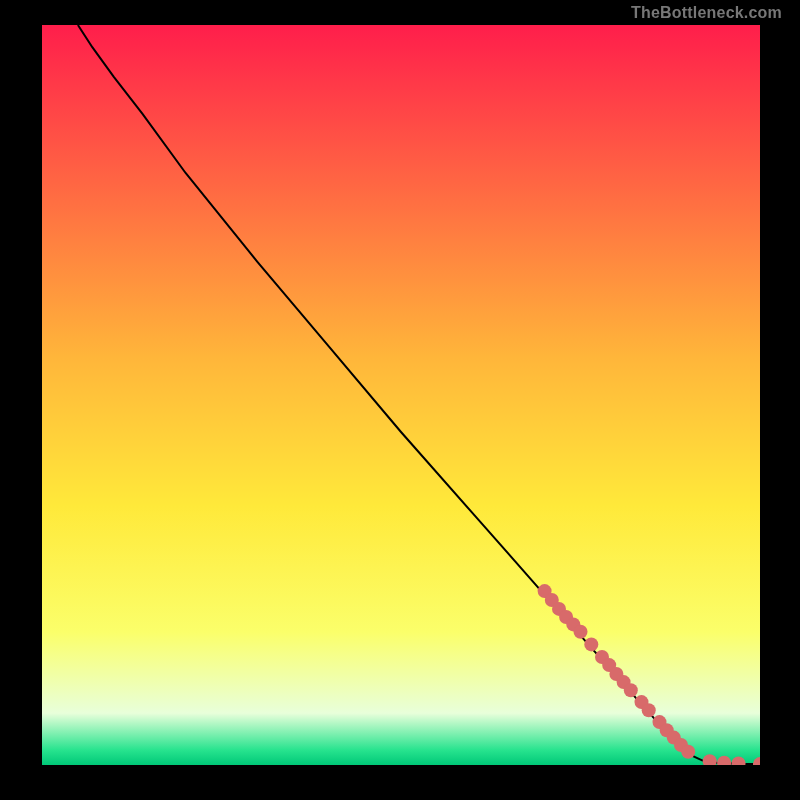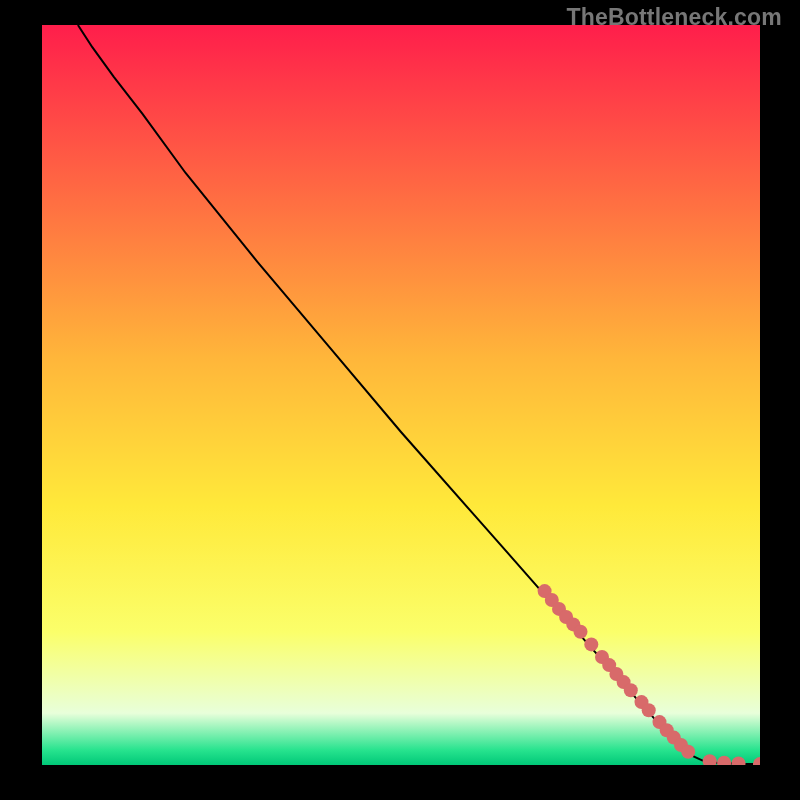--- a/index.html
+++ b/index.html
@@ -15,21 +15,21 @@
     position: relative;
     width: 800px;
     height: 800px;
     background: #000;
   }
   .watermark {
     position: absolute;
     top: 4px;
     right: 18px;
     color: #777;
-    font-size: 23px;
+    font-size: 16px;
     font-weight: 600;
     letter-spacing: 0.2px;
     z-index: 20;
     user-select: none;
   }
   .plot-frame {
     position: absolute;
     left: 42px;
     top: 25px;
     width: 718px;

